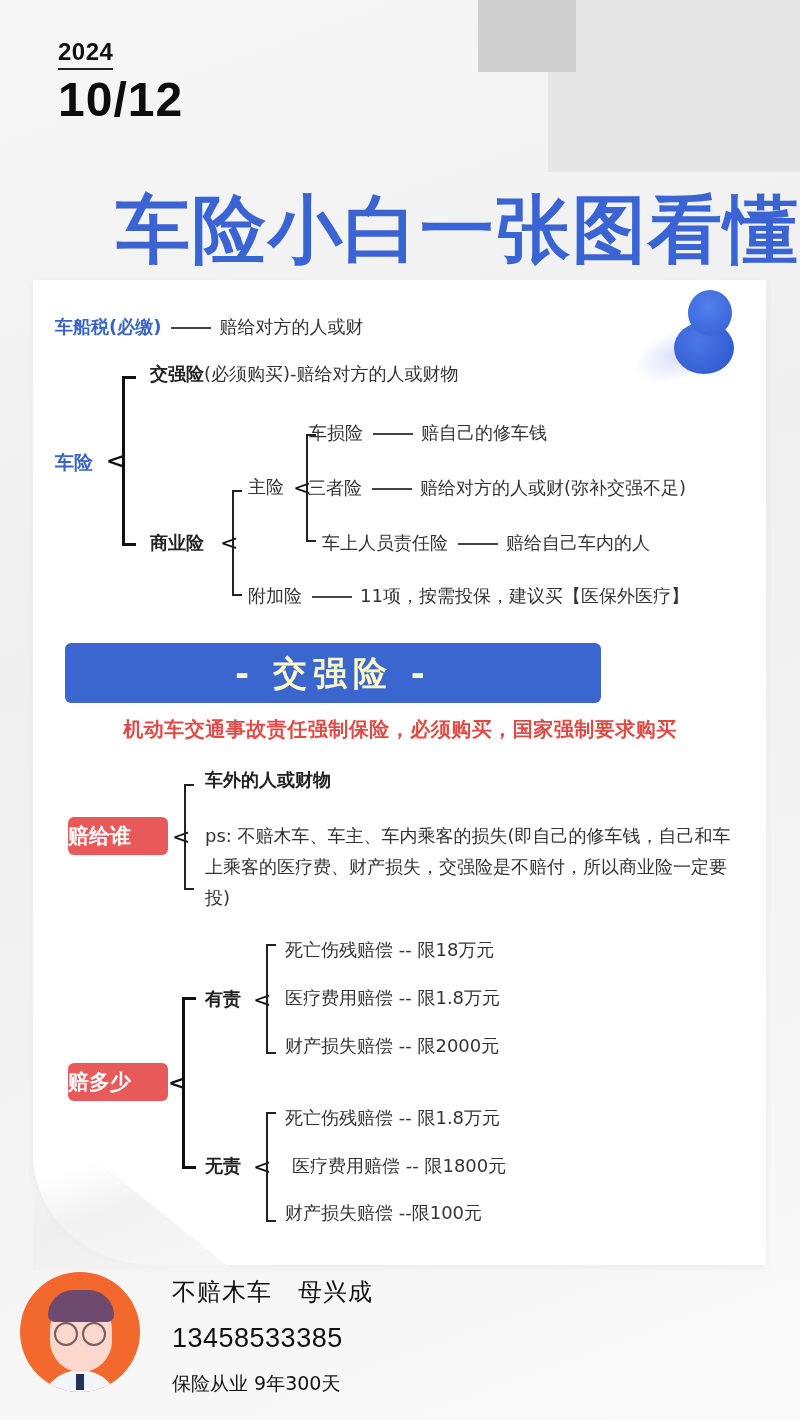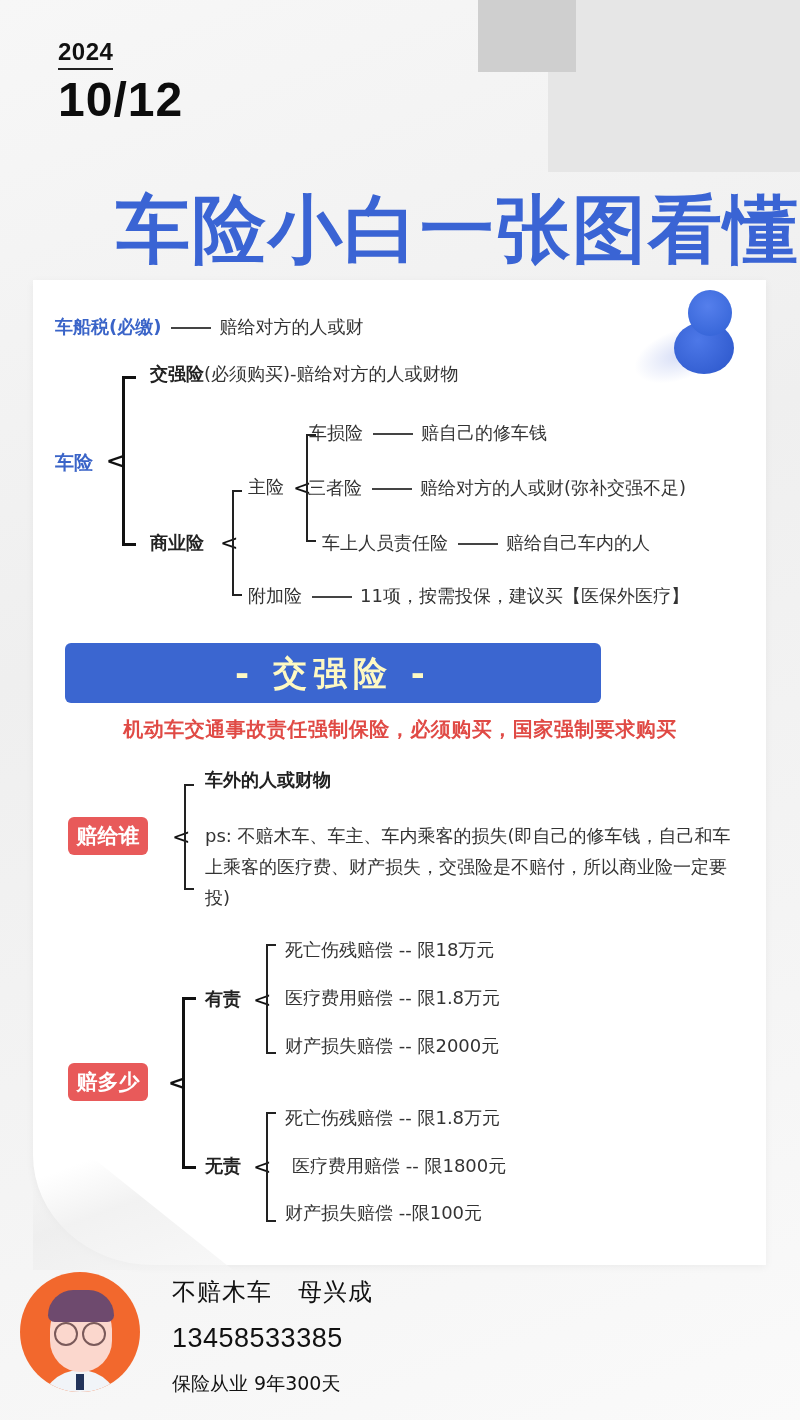--- a/index.html
+++ b/index.html
@@ -59,22 +59,22 @@
   .section-banner {
     position: absolute; left: 65px; top: 643px; width: 536px; height: 60px;
     background: #3b66d0; border-radius: 6px;
     color: #fef9c3; font-size: 34px; font-weight: 700; text-align: center; line-height: 60px; letter-spacing: 6px;
   }
   .section-sub {
     position: absolute; left: 0; top: 716px; width: 800px; text-align: center;
     font-size: 20px; font-weight: 700; color: #e04a45; letter-spacing: 0.5px;
   }
   .tag {
-    position: absolute; width: 80px; height: 38px; background: #e85a5a; border-radius: 6px;
-    color: #fff; font-size: 21px; font-weight: 700; text-align: center; line-height: 38px;
+    position: absolute; width: 100px; height: 38px; background: #e85a5a; border-radius: 6px;
+    color: #fff; font-size: 21px; font-weight: 700; text-align: left; line-height: 38px;
   }
   .ps { position: absolute; left: 205px; top: 820px; width: 530px; font-size: 18px; line-height: 31px; color: #333; }
 
   .footer-avatar { position: absolute; left: 20px; top: 1272px; width: 120px; height: 120px; border-radius: 50%; background: #f2682d; overflow: hidden; }
   .av-face { position: absolute; left: 30px; top: 28px; width: 62px; height: 72px; border-radius: 30px 30px 32px 32px; background: #fbd7cd; }
   .av-hair { position: absolute; left: 28px; top: 18px; width: 66px; height: 32px; border-radius: 30px 30px 8px 8px; background: #6e4a6e; }
   .av-glass-l { position: absolute; left: 34px; top: 50px; width: 24px; height: 24px; border-radius: 50%; border: 2px solid #7a5a5a; }
   .av-glass-r { position: absolute; left: 62px; top: 50px; width: 24px; height: 24px; border-radius: 50%; border: 2px solid #7a5a5a; }
   .av-shirt { position: absolute; left: 20px; top: 98px; width: 80px; height: 40px; border-radius: 40px 40px 0 0; background: #f1f4f8; }
   .av-tie { position: absolute; left: 56px; top: 102px; width: 8px; height: 16px; background: #22335a; }

